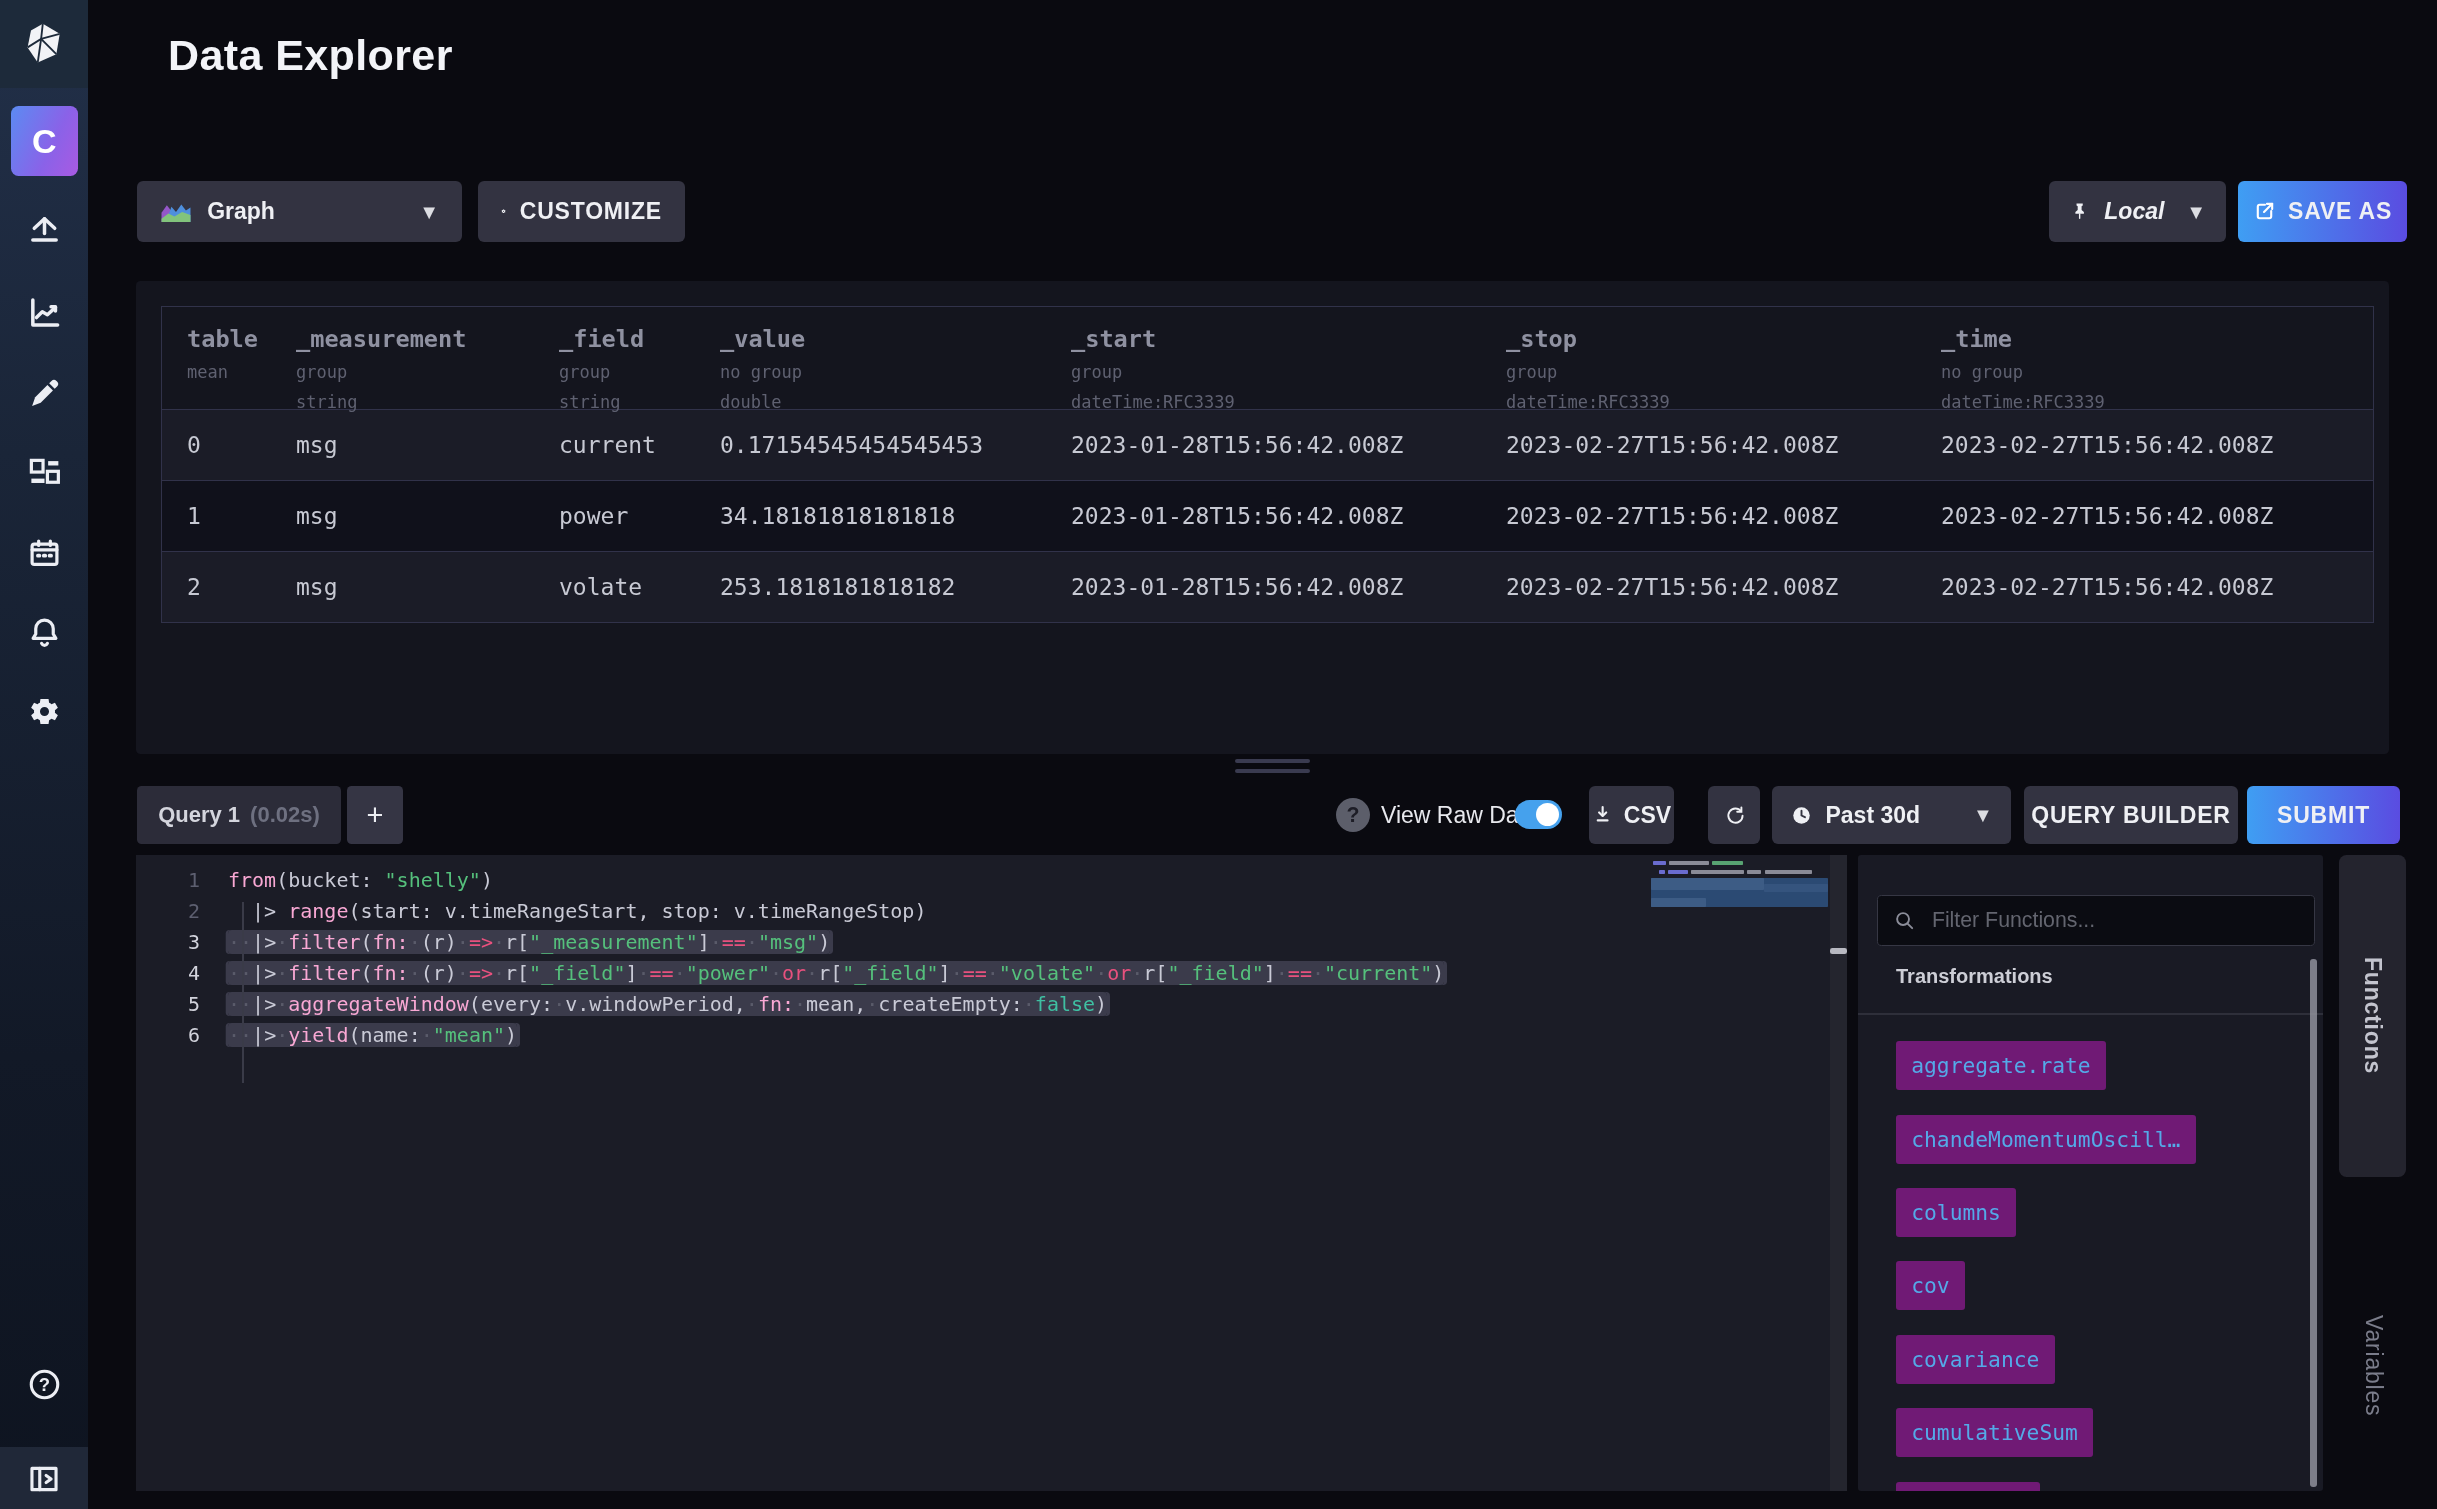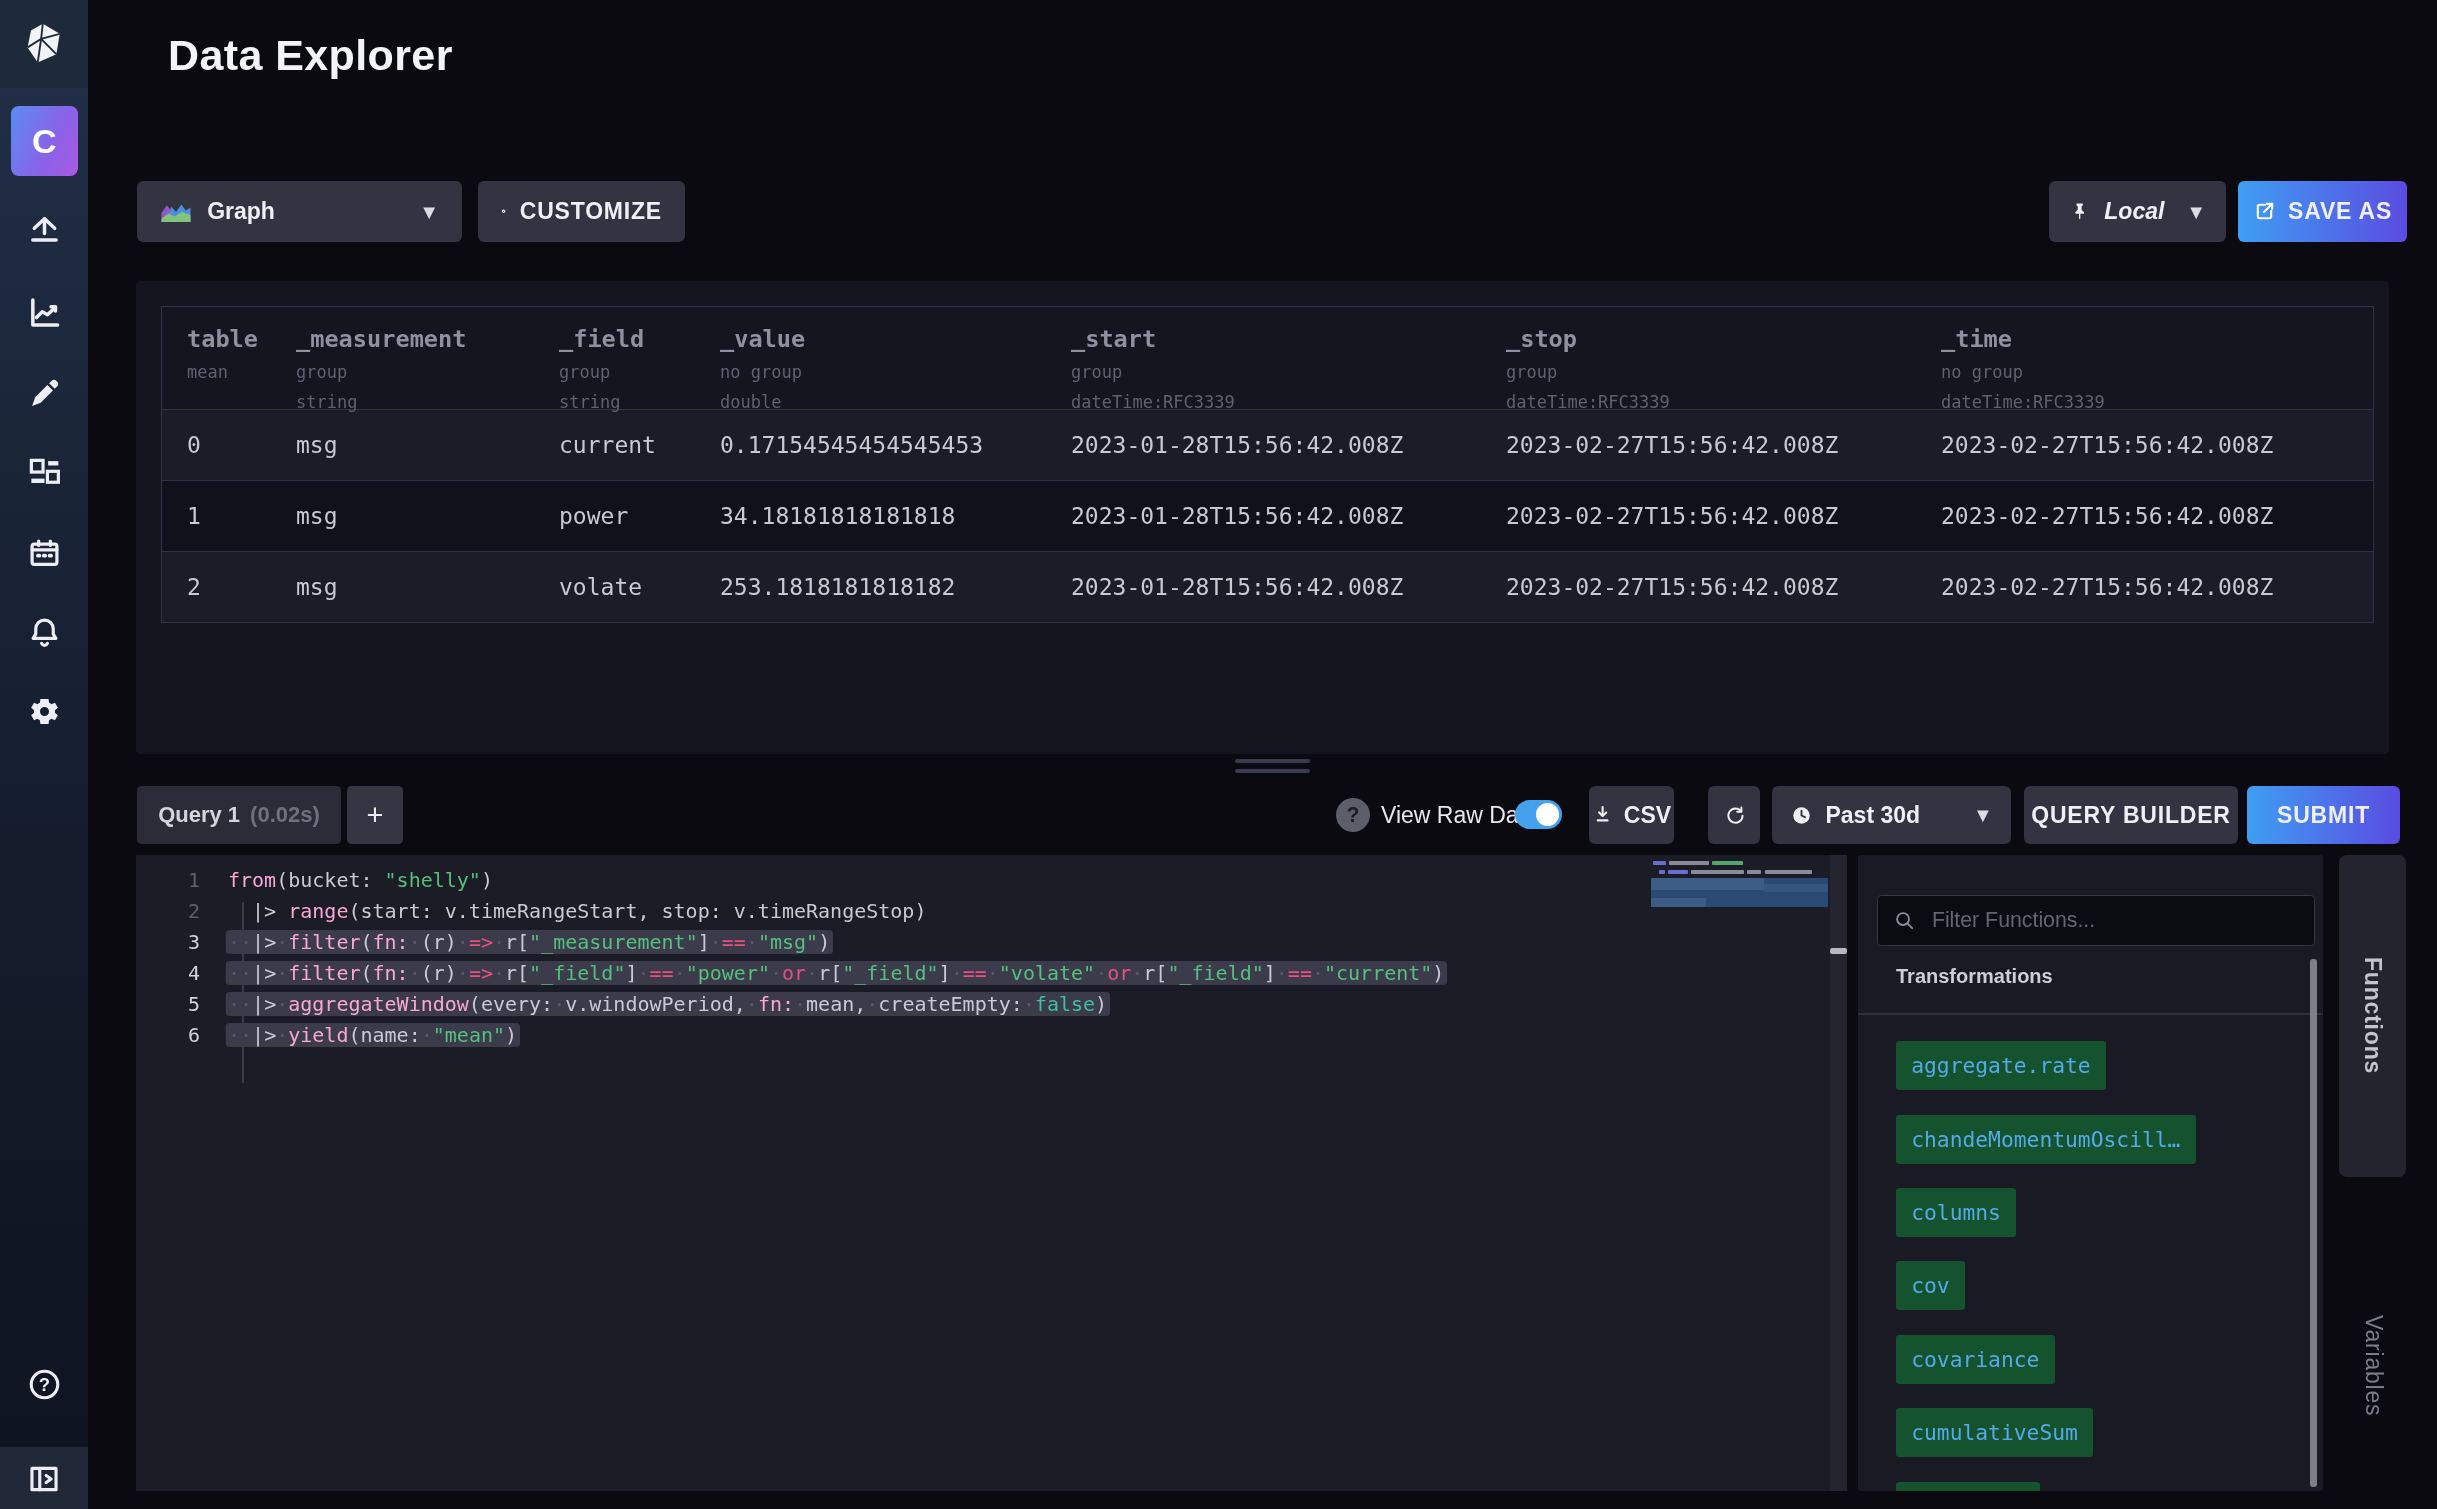--- a/index.html
+++ b/index.html
@@ -86,21 +86,21 @@
   #mm-handle{left:1694px;top:93px;width:17px;height:6.1px;background:#b8b9c1;border-radius:2.3px;cursor:pointer;}
 
   
   #fn-panel{left:1858px;top:855px;width:465px;height:636px;background:#191a24;border-radius:3px;overflow:hidden;}
   #fn-search{position:absolute;left:19px;top:40px;width:438px;height:51px;background:#0b0c12;border:1.5px solid #363744;
      border-radius:4.6px;box-sizing:border-box;display:flex;align-items:center;padding:0 15.2px;gap:13.7px;}
   #fn-search input{flex:1;background:transparent;border:none;outline:none;color:#9fa1ad;font-size:21.3px;font-family:"Liberation Sans",sans-serif;}
   #fn-search input::placeholder{color:#63656f;}
   #fn-section{position:absolute;left:38px;top:110px;font-size:20px;font-weight:700;color:#cdced6;}
   #fn-divider{position:absolute;left:0;top:158px;width:465px;height:1.5px;background:#2e2f3a;}
-  .fn-pill{position:absolute;left:38px;height:49px;background:#14532d;border-radius:3px;display:inline-flex;align-items:center;
+  .fn-pill{position:absolute;left:38px;height:49px;background:#701a75;border-radius:3px;display:inline-flex;align-items:center;
      padding:0 15.2px;font-family:"DejaVu Sans Mono",monospace;font-size:21.3px;color:#54a9e8;cursor:pointer;white-space:nowrap;}
   #fn-scroll{position:absolute;left:452px;top:104px;width:6.9px;height:528px;background:#8f909b;border-radius:3px;opacity:.85;}
   #fn-tab{left:2339px;top:855px;width:67px;height:322px;background:#24242e;border-radius:7.6px;
      display:flex;align-items:center;justify-content:center;cursor:pointer;}
   .vtext{writing-mode:vertical-rl;font-size:23px;letter-spacing:0.8px;}
   #fn-tab .vtext{color:#c3c4ce;font-weight:600;}
   #var-tab{left:2349px;top:1290px;width:49px;height:152px;display:flex;align-items:center;justify-content:center;cursor:pointer;}
   #var-tab .vtext{color:#7b7d8b;}
 </style>
 </head>

